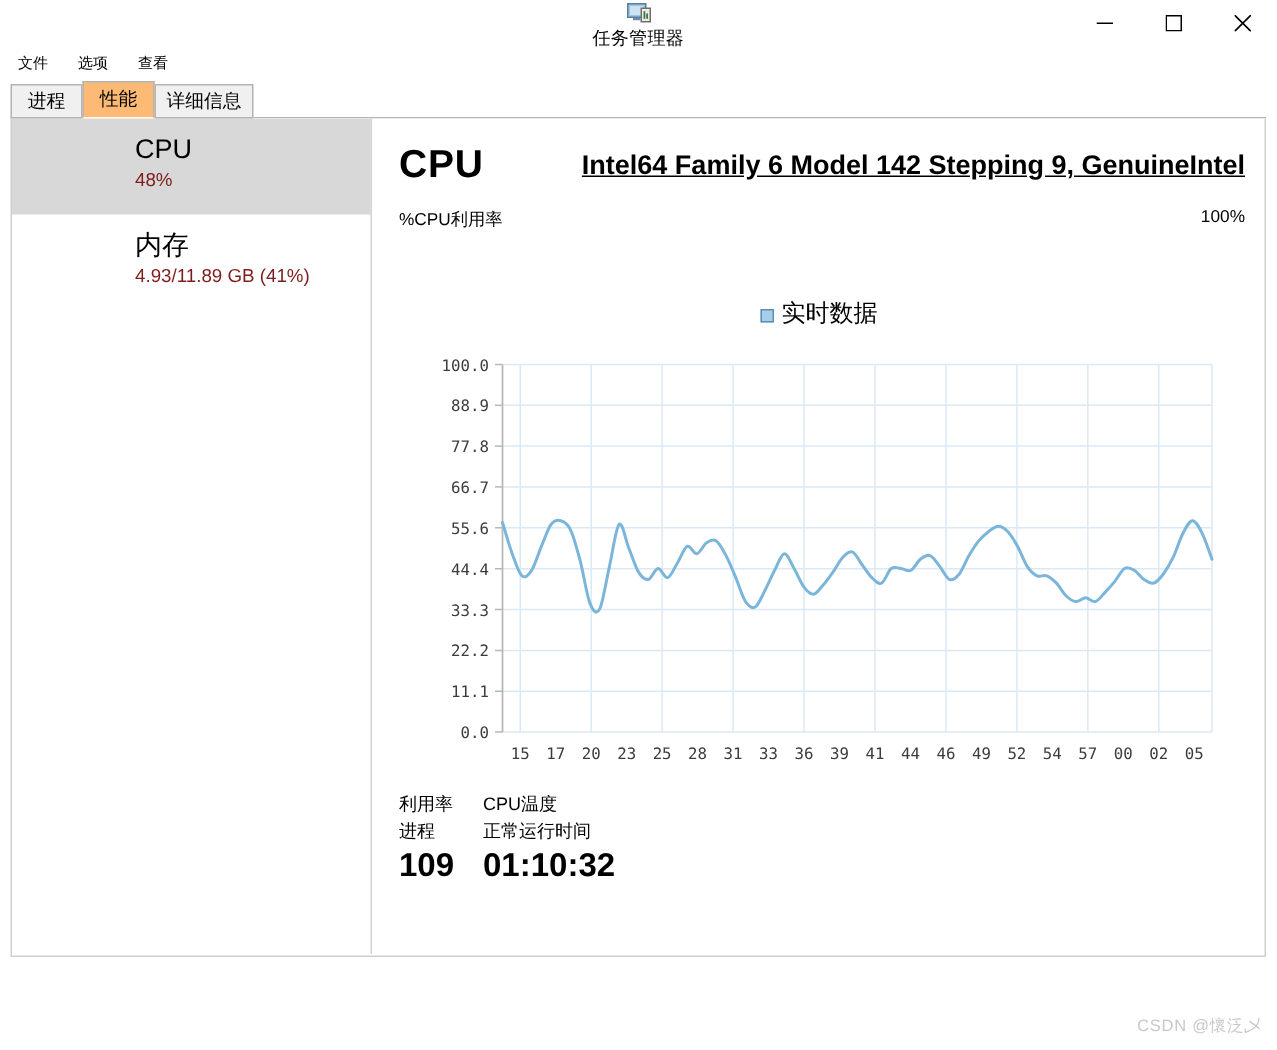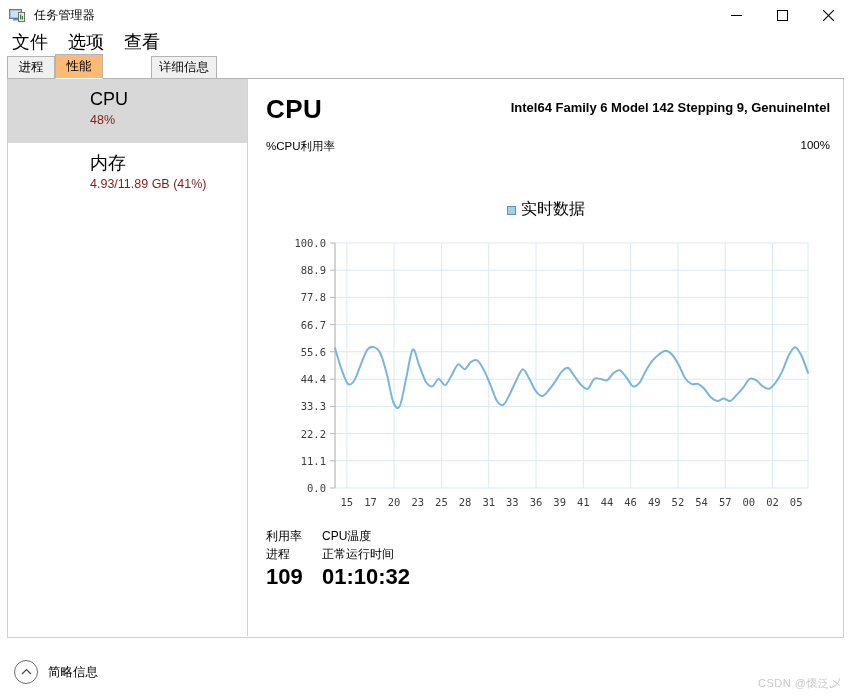--- a/index.html
+++ b/index.html
@@ -25,20 +25,21 @@
   }
   
   .titlebar {
     position: absolute;
     left: 0; top: 0;
     width: 851px;
     height: 31px;
     background: #ffffff;
     display: flex;
     align-items: center;
+    flex-direction: column;
   }
   .title-icon {
     width: 17px;
     height: 17px;
     margin-left: 9px;
     margin-right: 8px;
     position: relative;
     flex: none;
   }
   .title-text {
@@ -65,21 +66,21 @@
     position: absolute;
     left: 0; top: 31px;
     width: 851px;
     height: 22px;
     display: flex;
     align-items: center;
     padding-left: 10px;
     box-sizing: border-box;
   }
   .menu-item {
-    font-size: 18px;
+    font-size: 10px;
     color: #000000;
     margin-right: 16px;
     padding: 1px 2px;
     cursor: default;
   }
   
   .tabstrip {
     position: absolute;
     left: 0; top: 54px;
     width: 851px;
@@ -176,23 +177,24 @@
     position: absolute;
     left: 18px; top: 15px;
     font-size: 26px;
     font-weight: bold;
     color: #000;
     letter-spacing: 0.5px;
   }
   .cpu-model {
     position: absolute;
     right: 14px; top: 21px;
-    font-size: 13px;
+    font-size: 18px;
     font-weight: bold;
     color: #000;
+    text-decoration: underline;
   }
   .axis-caption-left {
     position: absolute;
     left: 18px; top: 60px;
     font-size: 11.5px;
     color: #000;
   }
   .axis-caption-right {
     position: absolute;
     right: 14px; top: 60px;
@@ -335,21 +337,21 @@
     <div class="menu-item">查看</div>
   </div>
 
   <div class="tabstrip">
     <div class="tab" style="left:7px; width:48px;">
       <span>进程</span>
     </div>
     <div class="tab selected" style="left:55px; width:48px;">
       <span>性能</span>
     </div>
-    <div class="tab" style="left:103px; width:66px;margin-left:48px;">
+    <div class="tab" style="left:103px; width:66px;">
       <span>详细信息</span>
     </div>
   </div>
 
   <div class="content">
 
     <div class="sidebar">
       <div class="side-item active">
         <div class="side-title">CPU</div>
         <div class="side-sub">48%</div>
@@ -450,25 +452,15 @@
           <div class="stat-col-b stat-label">正常运行时间</div>
         </div>
         <div class="stat-row">
           <div class="stat-col-a stat-value">109</div>
           <div class="stat-col-b stat-value">01:10:32</div>
         </div>
       </div>
     </div>
   </div>
 
-  <div class="footer">
-    <div class="footer-btn">
-      <span class="chev-circle">
-        <svg width="11" height="8" viewBox="0 0 11 8">
-          <polyline points="1,6 5.5,1.6 10,6" fill="none" stroke="#4a4a4a" stroke-width="1.3"></polyline>
-        </svg>
-      </span>
-      <span class="footer-label">简略信息</span>
-    </div>
-  </div>
 
   <div class="watermark">CSDN @懷泛乄</div>
 </div>
 
 </body></html>

